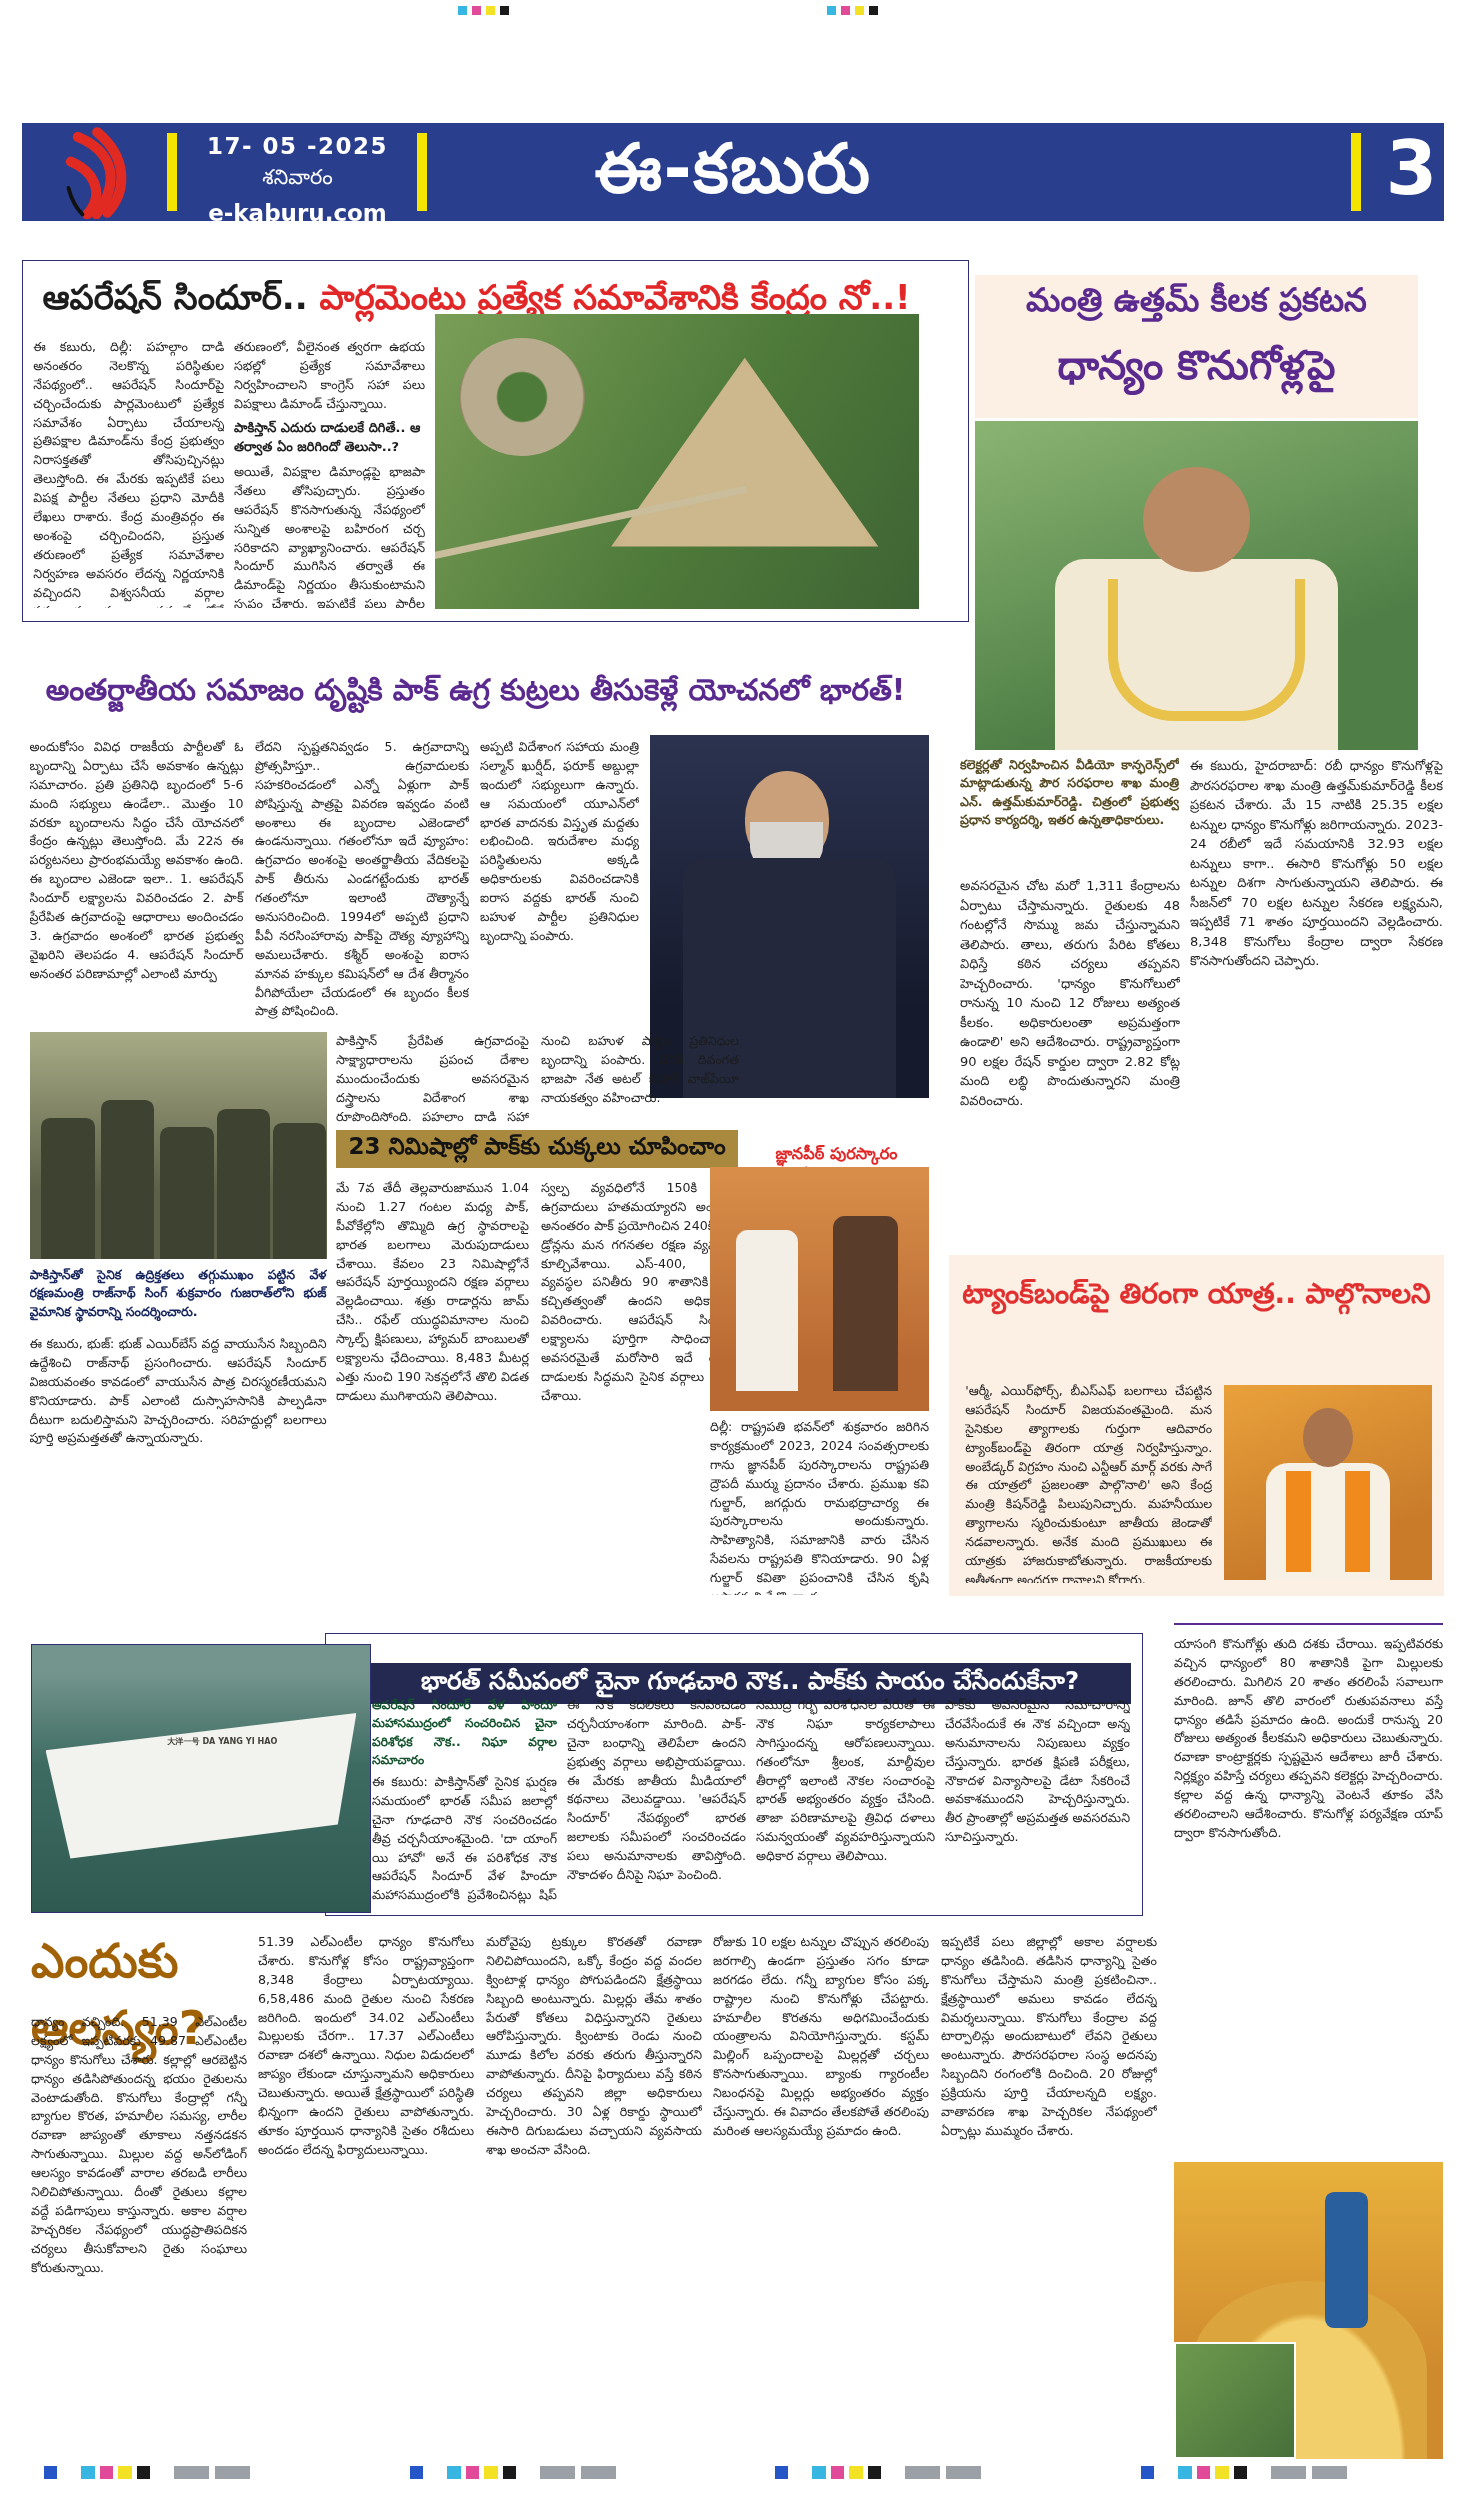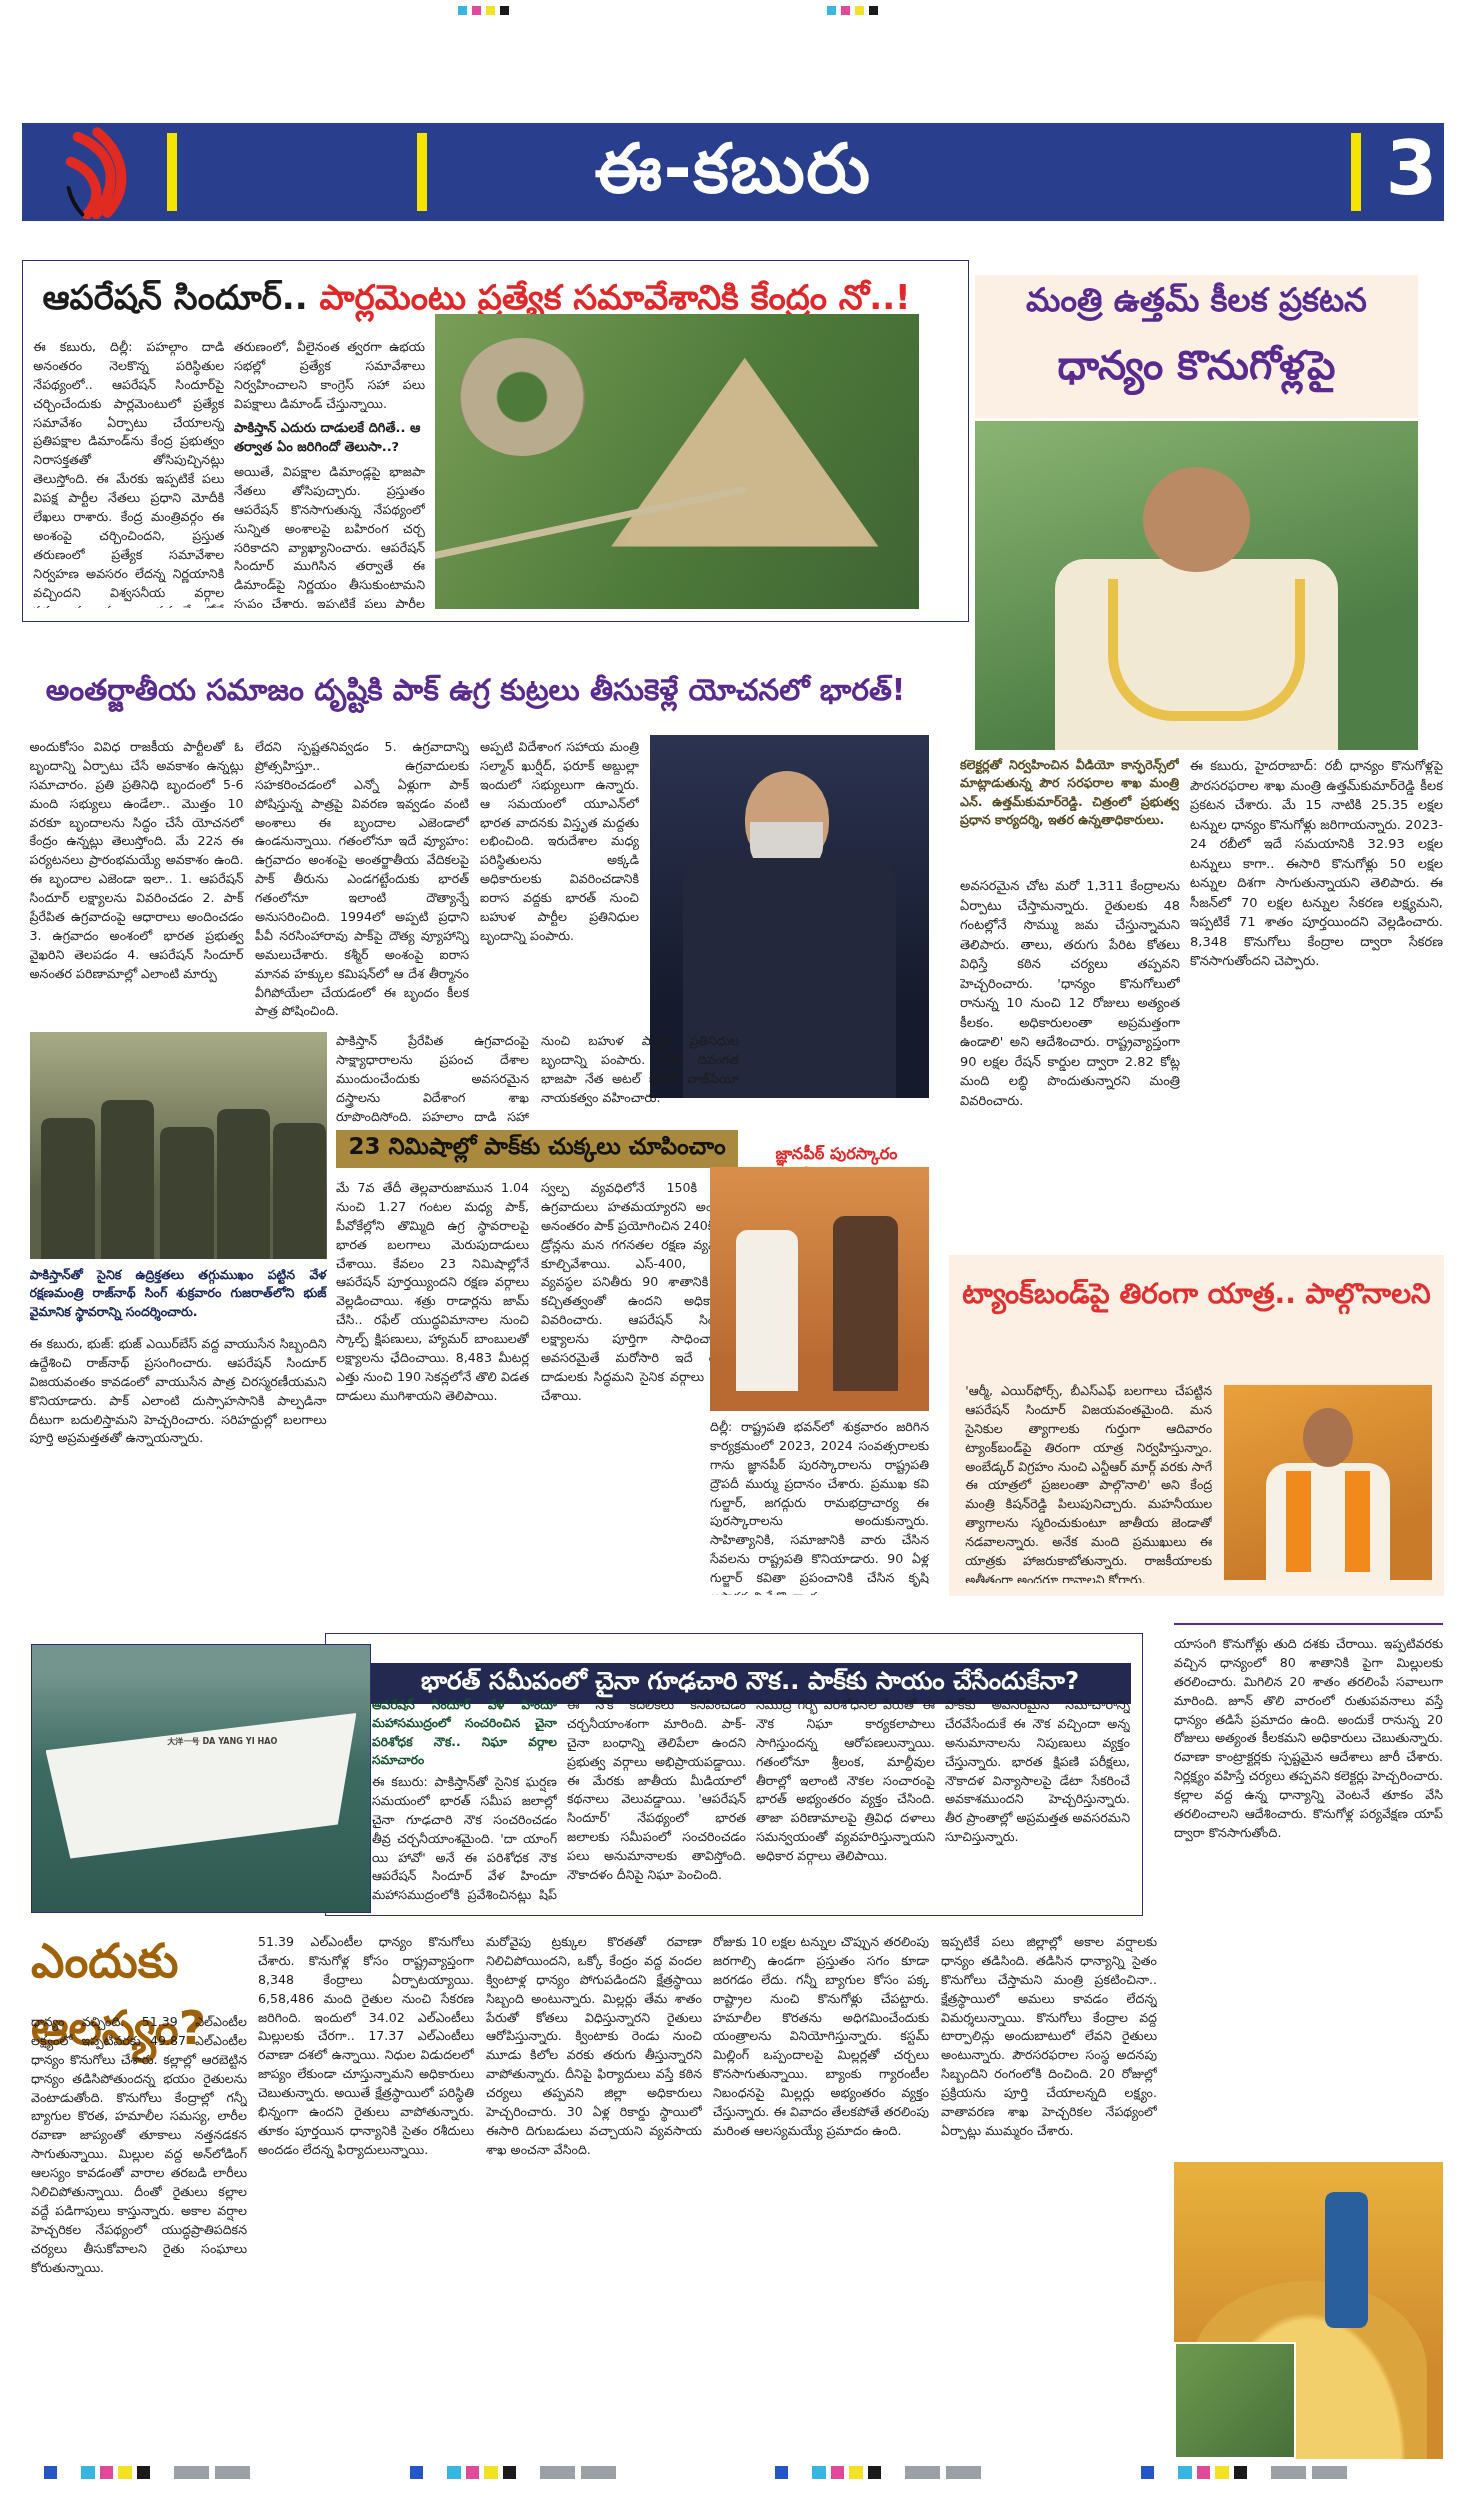--- a/index.html
+++ b/index.html
@@ -94,20 +94,25 @@
   <div class="abs masthead" style="left:22px;top:123px;width:1422px;height:98px;">
     <svg class="abs" style="left:26px;top:3px;" width="103" height="93" viewBox="0 0 100 120">
       <g fill="none" stroke="#e02a22" stroke-width="13" stroke-linecap="round">
         <path d="M22 14 C70 34 76 74 46 114"></path>
         <path d="M47 8 C86 40 86 84 60 112"></path>
         <path d="M13 46 C46 60 56 90 34 114"></path>
       </g>
       <path d="M10 80 C14 96 20 106 28 114" fill="none" stroke="#111" stroke-width="5" stroke-linecap="round"></path>
     </svg>
     <div class="abs ybar" style="left:145px;"></div>
+    <div class="abs dateblock" style="left:159px;top:10.3px;width:233px;">
+      <div class="l1">17- 05 -2025</div>
+      <div class="l2">శనివారం</div>
+      <div class="l3">e-kaburu.com</div>
+    </div>
     <div class="abs ybar" style="left:395px;"></div>
     <div class="abs mast-title" style="left:0;top:5.9px;width:1422px;text-align:center;">ఈ-కబురు</div>
     <div class="abs ybar" style="left:1329px;"></div>
     <div class="abs mast-num" style="left:1345px;top:1.5px;width:89px;text-align:center;">3</div>
   </div>
 
   <div class="abs box1" style="left:22px;top:260px;width:907px;height:360px;">
     <div class="abs h-op center" style="left:0;top:16.2px;width:907px;">
       <span>ఆపరేషన్ సిందూర్..</span><span class="red"> పార్లమెంటు ప్రత్యేక సమావేశానికి కేంద్రం నో..!</span>
     </div>

